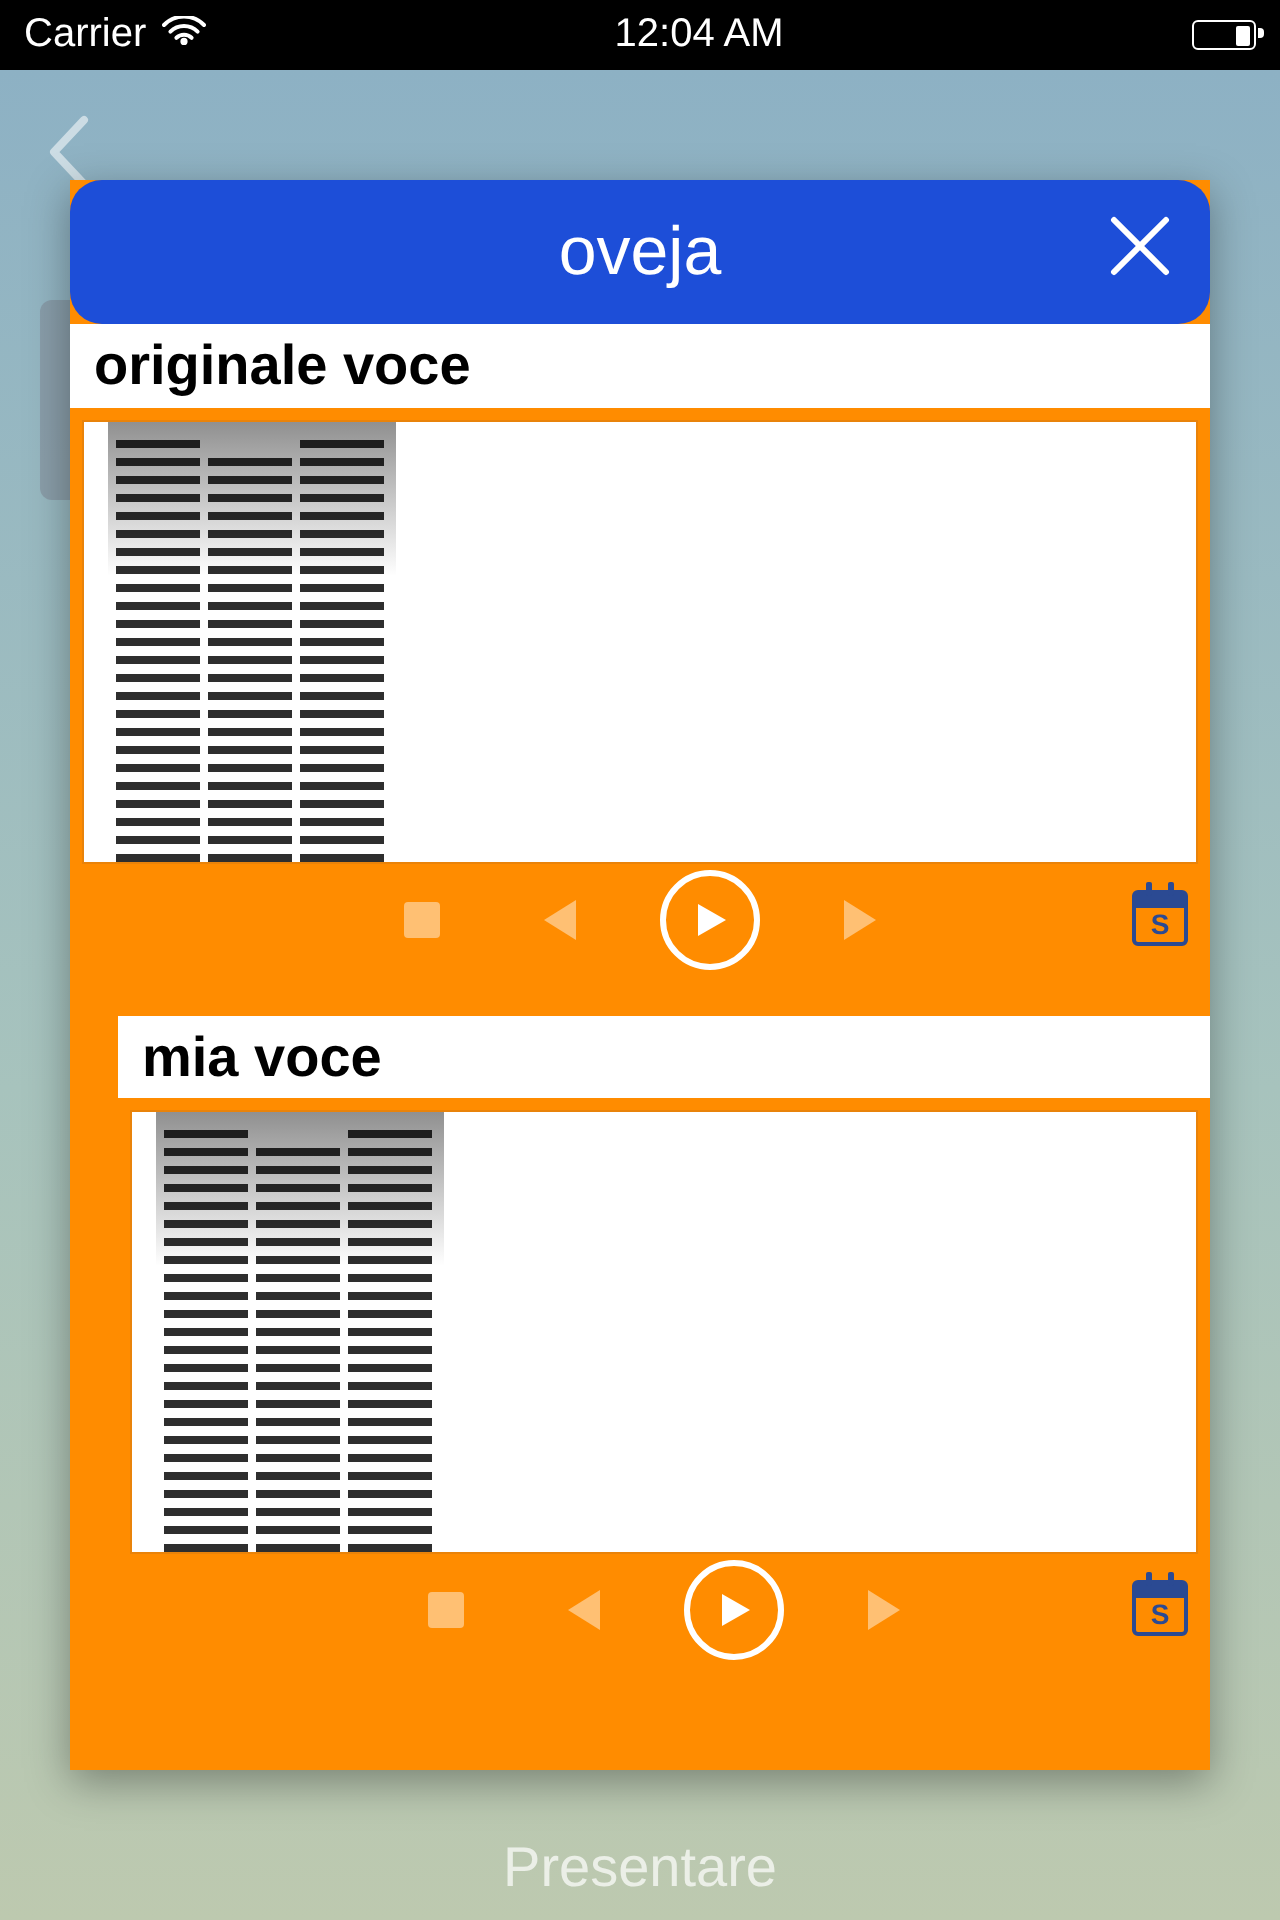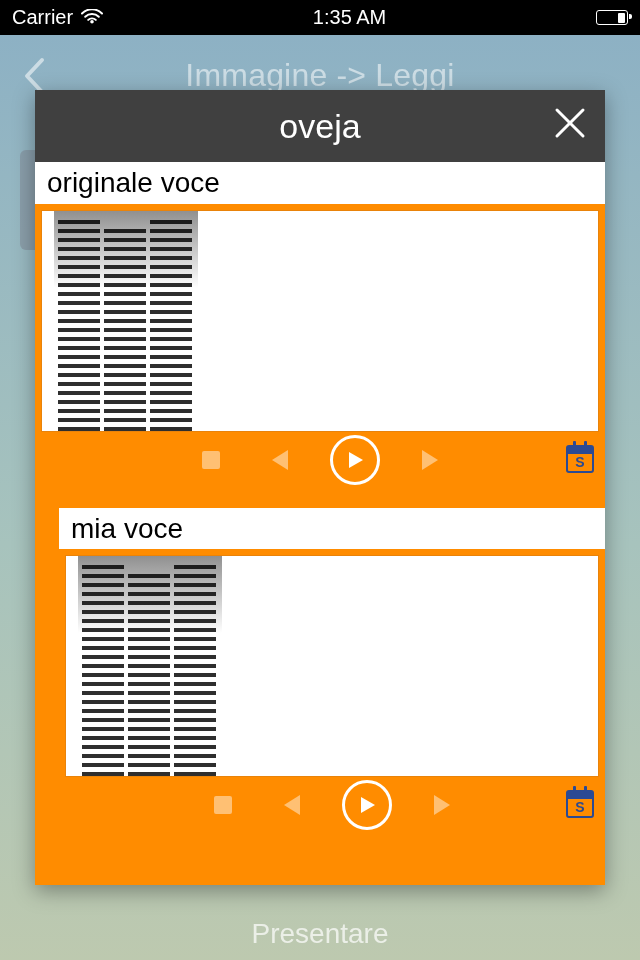--- a/index.html
+++ b/index.html
@@ -104,27 +104,28 @@
     left: 35px;
     right: 35px;
     top: 90px;
     bottom: 75px;
     background: #ff8c00;
     box-shadow: 0 6px 20px rgba(0,0,0,0.35);
     display: flex;
     flex-direction: column;
   }
   .modal-header {
-    background: #404040;
+    background: #1d4ed8;
     color: #fff;
     height: 72px;
     display: flex;
     align-items: center;
     justify-content: center;
     position: relative;
+    border-radius: 16px;
   }
   .modal-title {
     font-size: 34px;
     font-weight: 400;
   }
   .modal-close {
     position: absolute;
     right: 16px;
     top: 14px;
   }
@@ -140,21 +141,21 @@
   .panel {
     display: flex;
     flex-direction: column;
     margin-bottom: 20px;
   }
   .panel:last-child { margin-bottom: 0; padding-left: 24px; }
 
   .panel-label {
     background: #fff;
     font-size: 28px;
-    font-weight: 400;
+    font-weight: 700;
     color: #000;
     padding: 4px 10px 4px 12px;
     line-height: 1.2;
   }
 
   .spectro {
     height: 220px;
     background: #fff;
     margin: 6px 6px 0 6px;
     overflow: hidden;
@@ -271,36 +272,35 @@
     <span>Carrier</span>
     <span class="wifi-icon">
       <svg width="22" height="16" viewBox="0 0 22 16">
         <path d="M11 14.5a1.8 1.8 0 100-3.6 1.8 1.8 0 000 3.6z" fill="#fff"></path>
         <path d="M4.2 7.8a9.7 9.7 0 0113.6 0" stroke="#fff" stroke-width="2" fill="none" stroke-linecap="round"></path>
         <path d="M1 4.5a14 14 0 0120 0" stroke="#fff" stroke-width="2" fill="none" stroke-linecap="round"></path>
         <path d="M7.2 10.9a5.5 5.5 0 017.6 0" stroke="#fff" stroke-width="2" fill="none" stroke-linecap="round"></path>
       </svg>
     </span>
   </div>
-  <span>1:35 AM</span>
+  <span>12:04 AM</span>
   <div class="status-right">
     <div class="battery">
       <div class="battery-inner"></div>
     </div>
   </div>
 </div>
 
 <div class="bg-page">
   <div class="nav-bar">
     <div class="nav-back">
       <svg width="24" height="38" viewBox="0 0 24 38">
         <polyline points="20,3 5,19 20,35" stroke="rgba(255,255,255,0.55)" stroke-width="4" fill="none" stroke-linecap="round" stroke-linejoin="round"></polyline>
       </svg>
     </div>
-    <div class="nav-title">Immagine -&gt; Leggi</div>
   </div>
   <div class="bg-card"></div>
 
   <div class="footer-btn">Presentare</div>
 </div>
 
 <div class="modal">
   <div class="modal-header">
     <div class="modal-title">oveja</div>
     <div class="modal-close">

